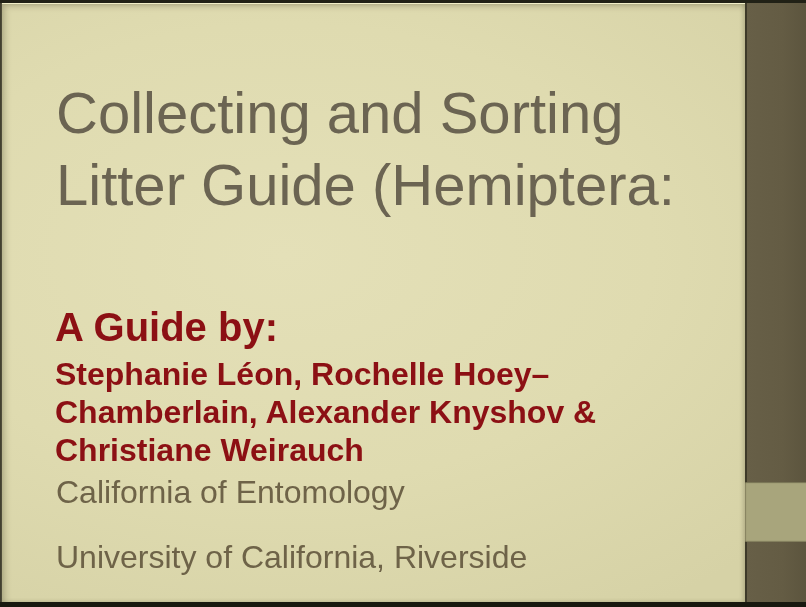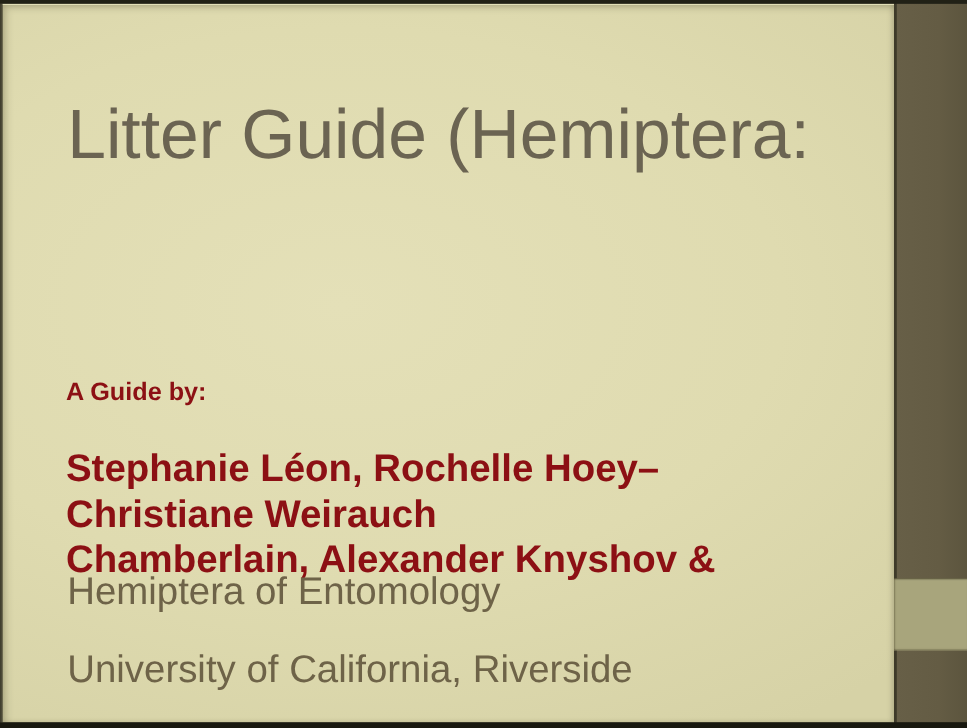--- a/index.html
+++ b/index.html
@@ -86,35 +86,34 @@
     font-size: 58px;
     line-height: 72px;
     font-weight: normal;
     letter-spacing: 0px;
     color: var(--title_text, #6b6452);
   }
   .byline {
     position: absolute;
     left: 55px;
     top: 308px;
-    font-size: 21px;
+    font-size: 40px;
     line-height: 38px;
     font-weight: bold;
     color: var(--author_text, #8c1014);
   }
   .authors {
     position: absolute;
     left: 55px;
     top: 355px;
     width: 640px;
     font-size: 32px;
     line-height: 38px;
     font-weight: bold;
     color: var(--author_text, #8c1014);
-    margin-top: 16px;
   }
   .dept-line {
     position: absolute;
     left: 56px;
     top: 473px;
     font-size: 32px;
     line-height: 38px;
     color: var(--affiliation_text, #6e6348);
   }
   .univ-line {
@@ -136,27 +135,28 @@
 
   <div class="accent-band">
     <div class="accent-square"></div>
   </div>
 
   <div class="frame-top"></div>
   <div class="frame-bottom"></div>
   <div class="frame-left"></div>
 
   <div class="page-title">
+    <div>Collecting and Sorting</div>
     <div>Litter Guide (Hemiptera:</div>
   </div>
 
   <div class="byline">A Guide by:</div>
 
   <div class="authors">
     <div>Stephanie Léon, Rochelle Hoey–</div>
+    <div>Chamberlain, Alexander Knyshov &amp;</div>
     <div>Christiane Weirauch</div>
-    <div>Chamberlain, Alexander Knyshov &amp;</div>
   </div>
 
-  <div class="dept-line">Hemiptera of Entomology</div>
+  <div class="dept-line">California of Entomology</div>
   <div class="univ-line">University of California, Riverside</div>
 
 </div>
 
 </body></html>

